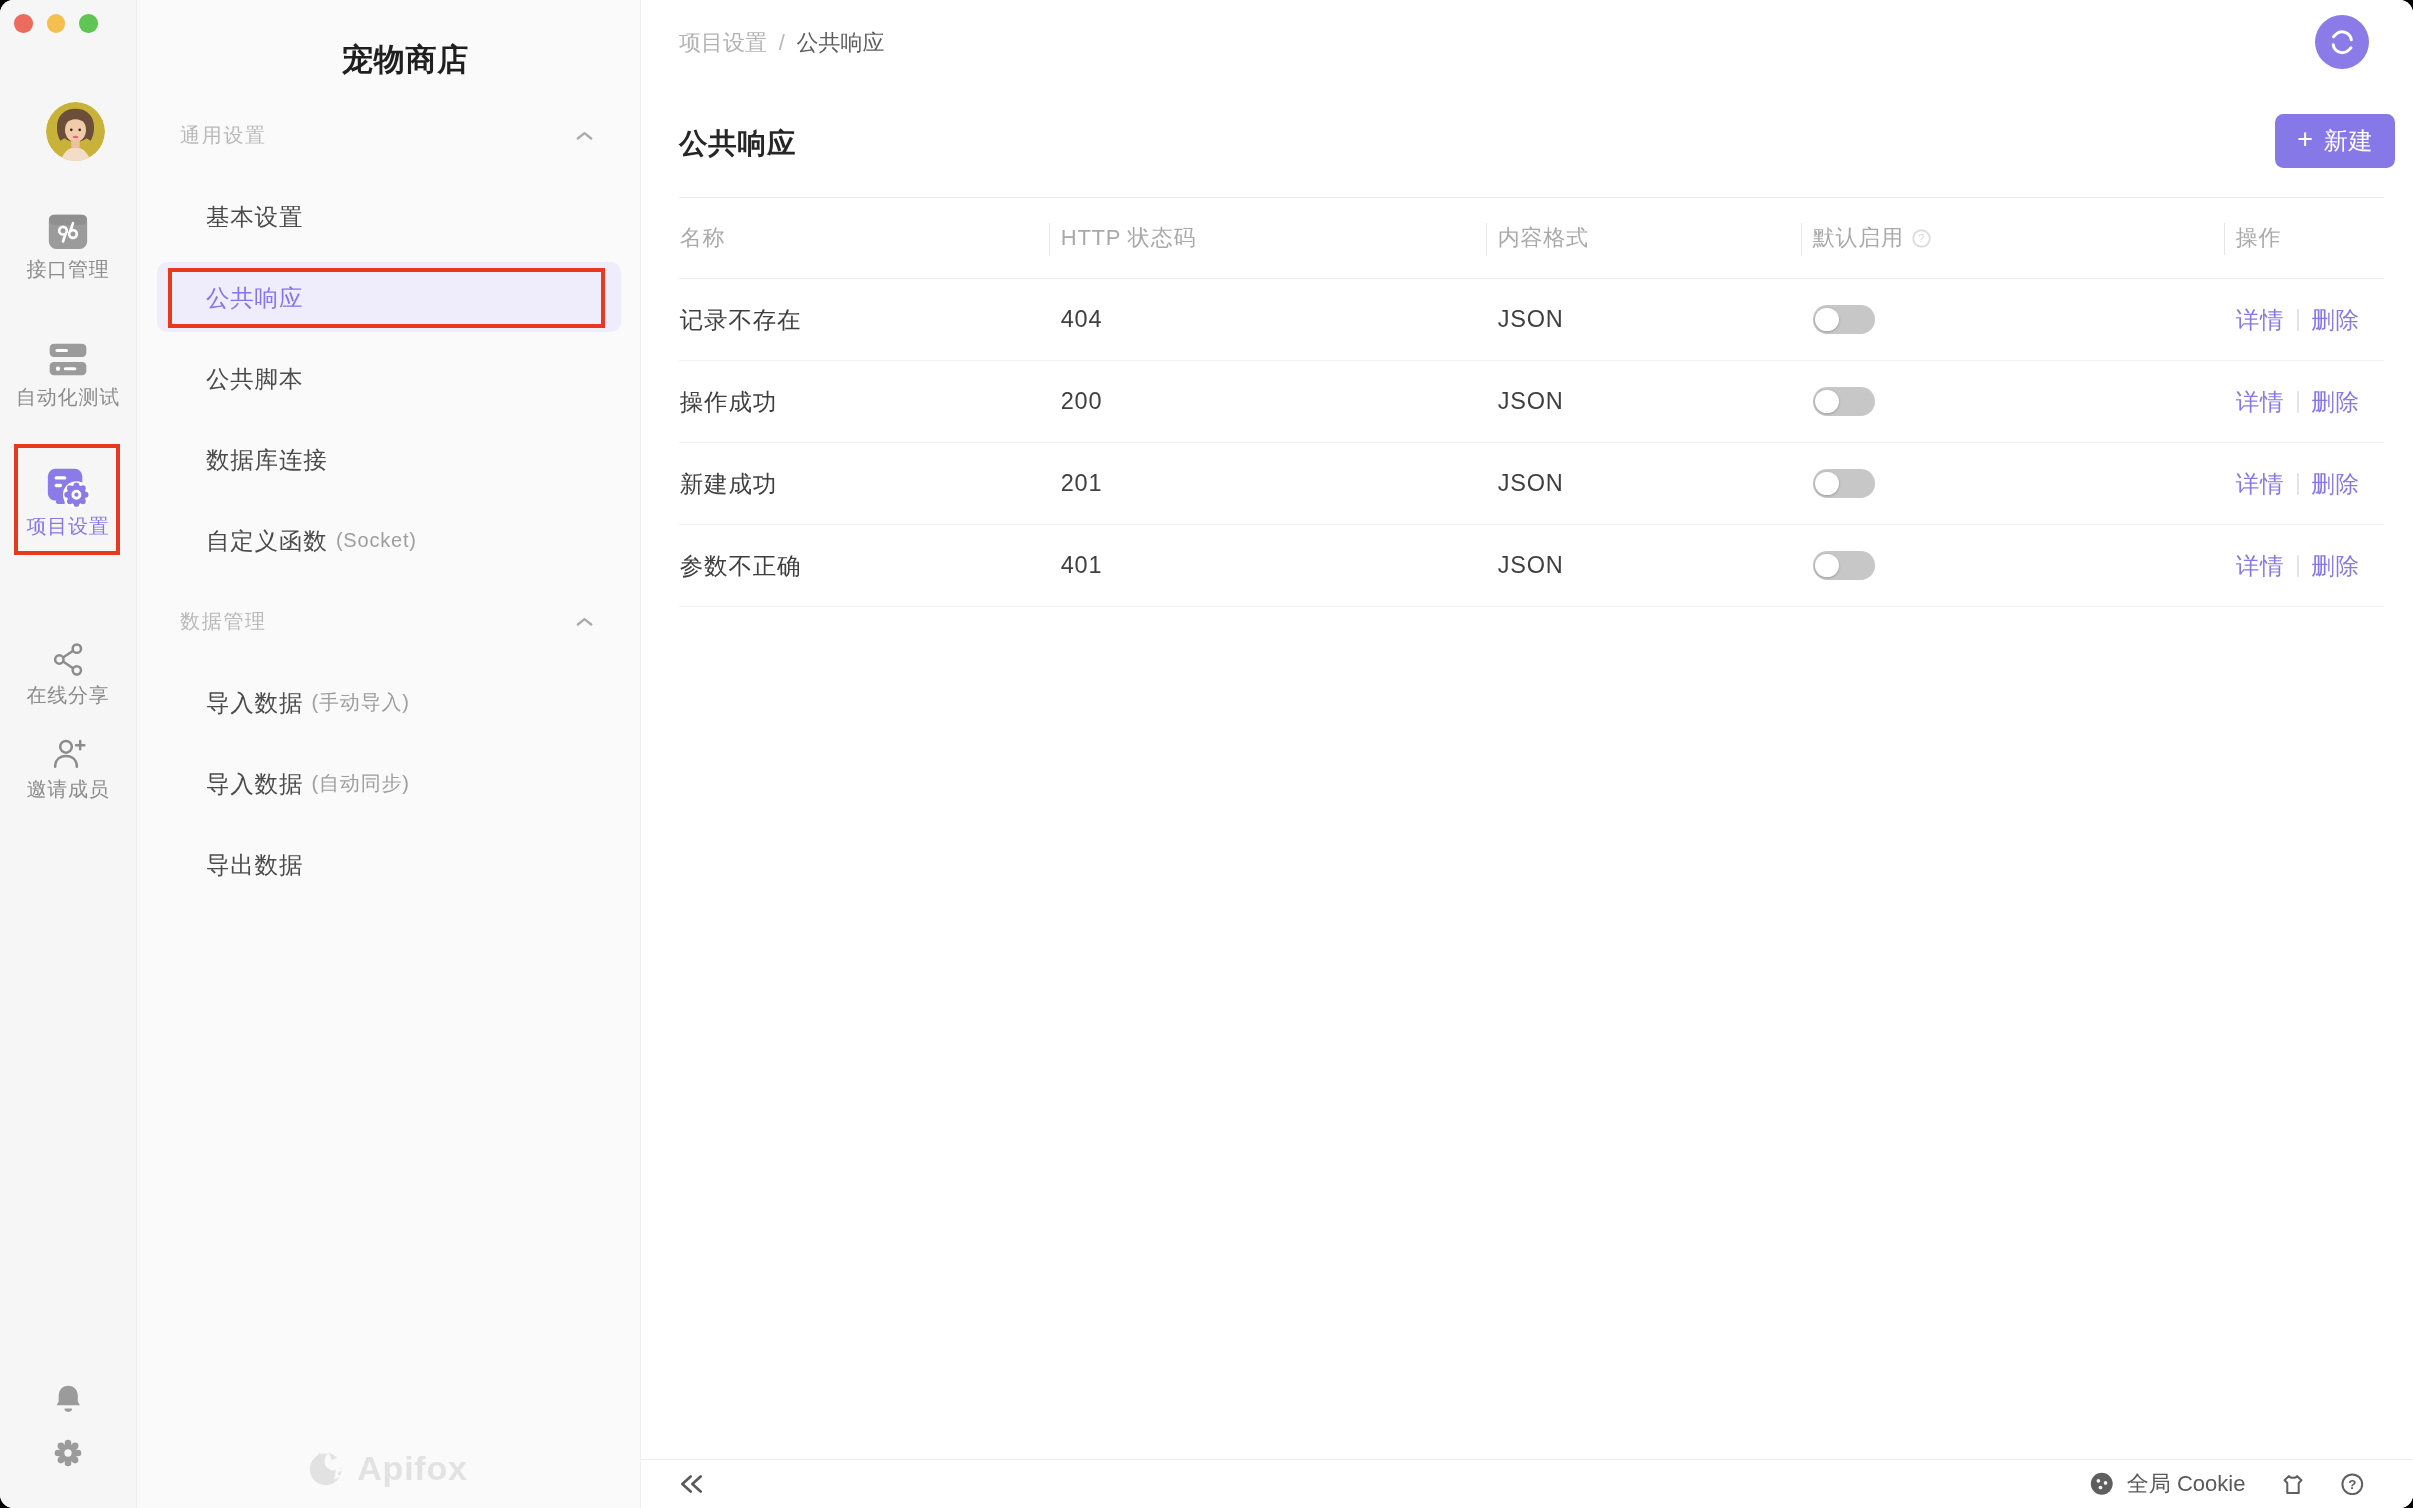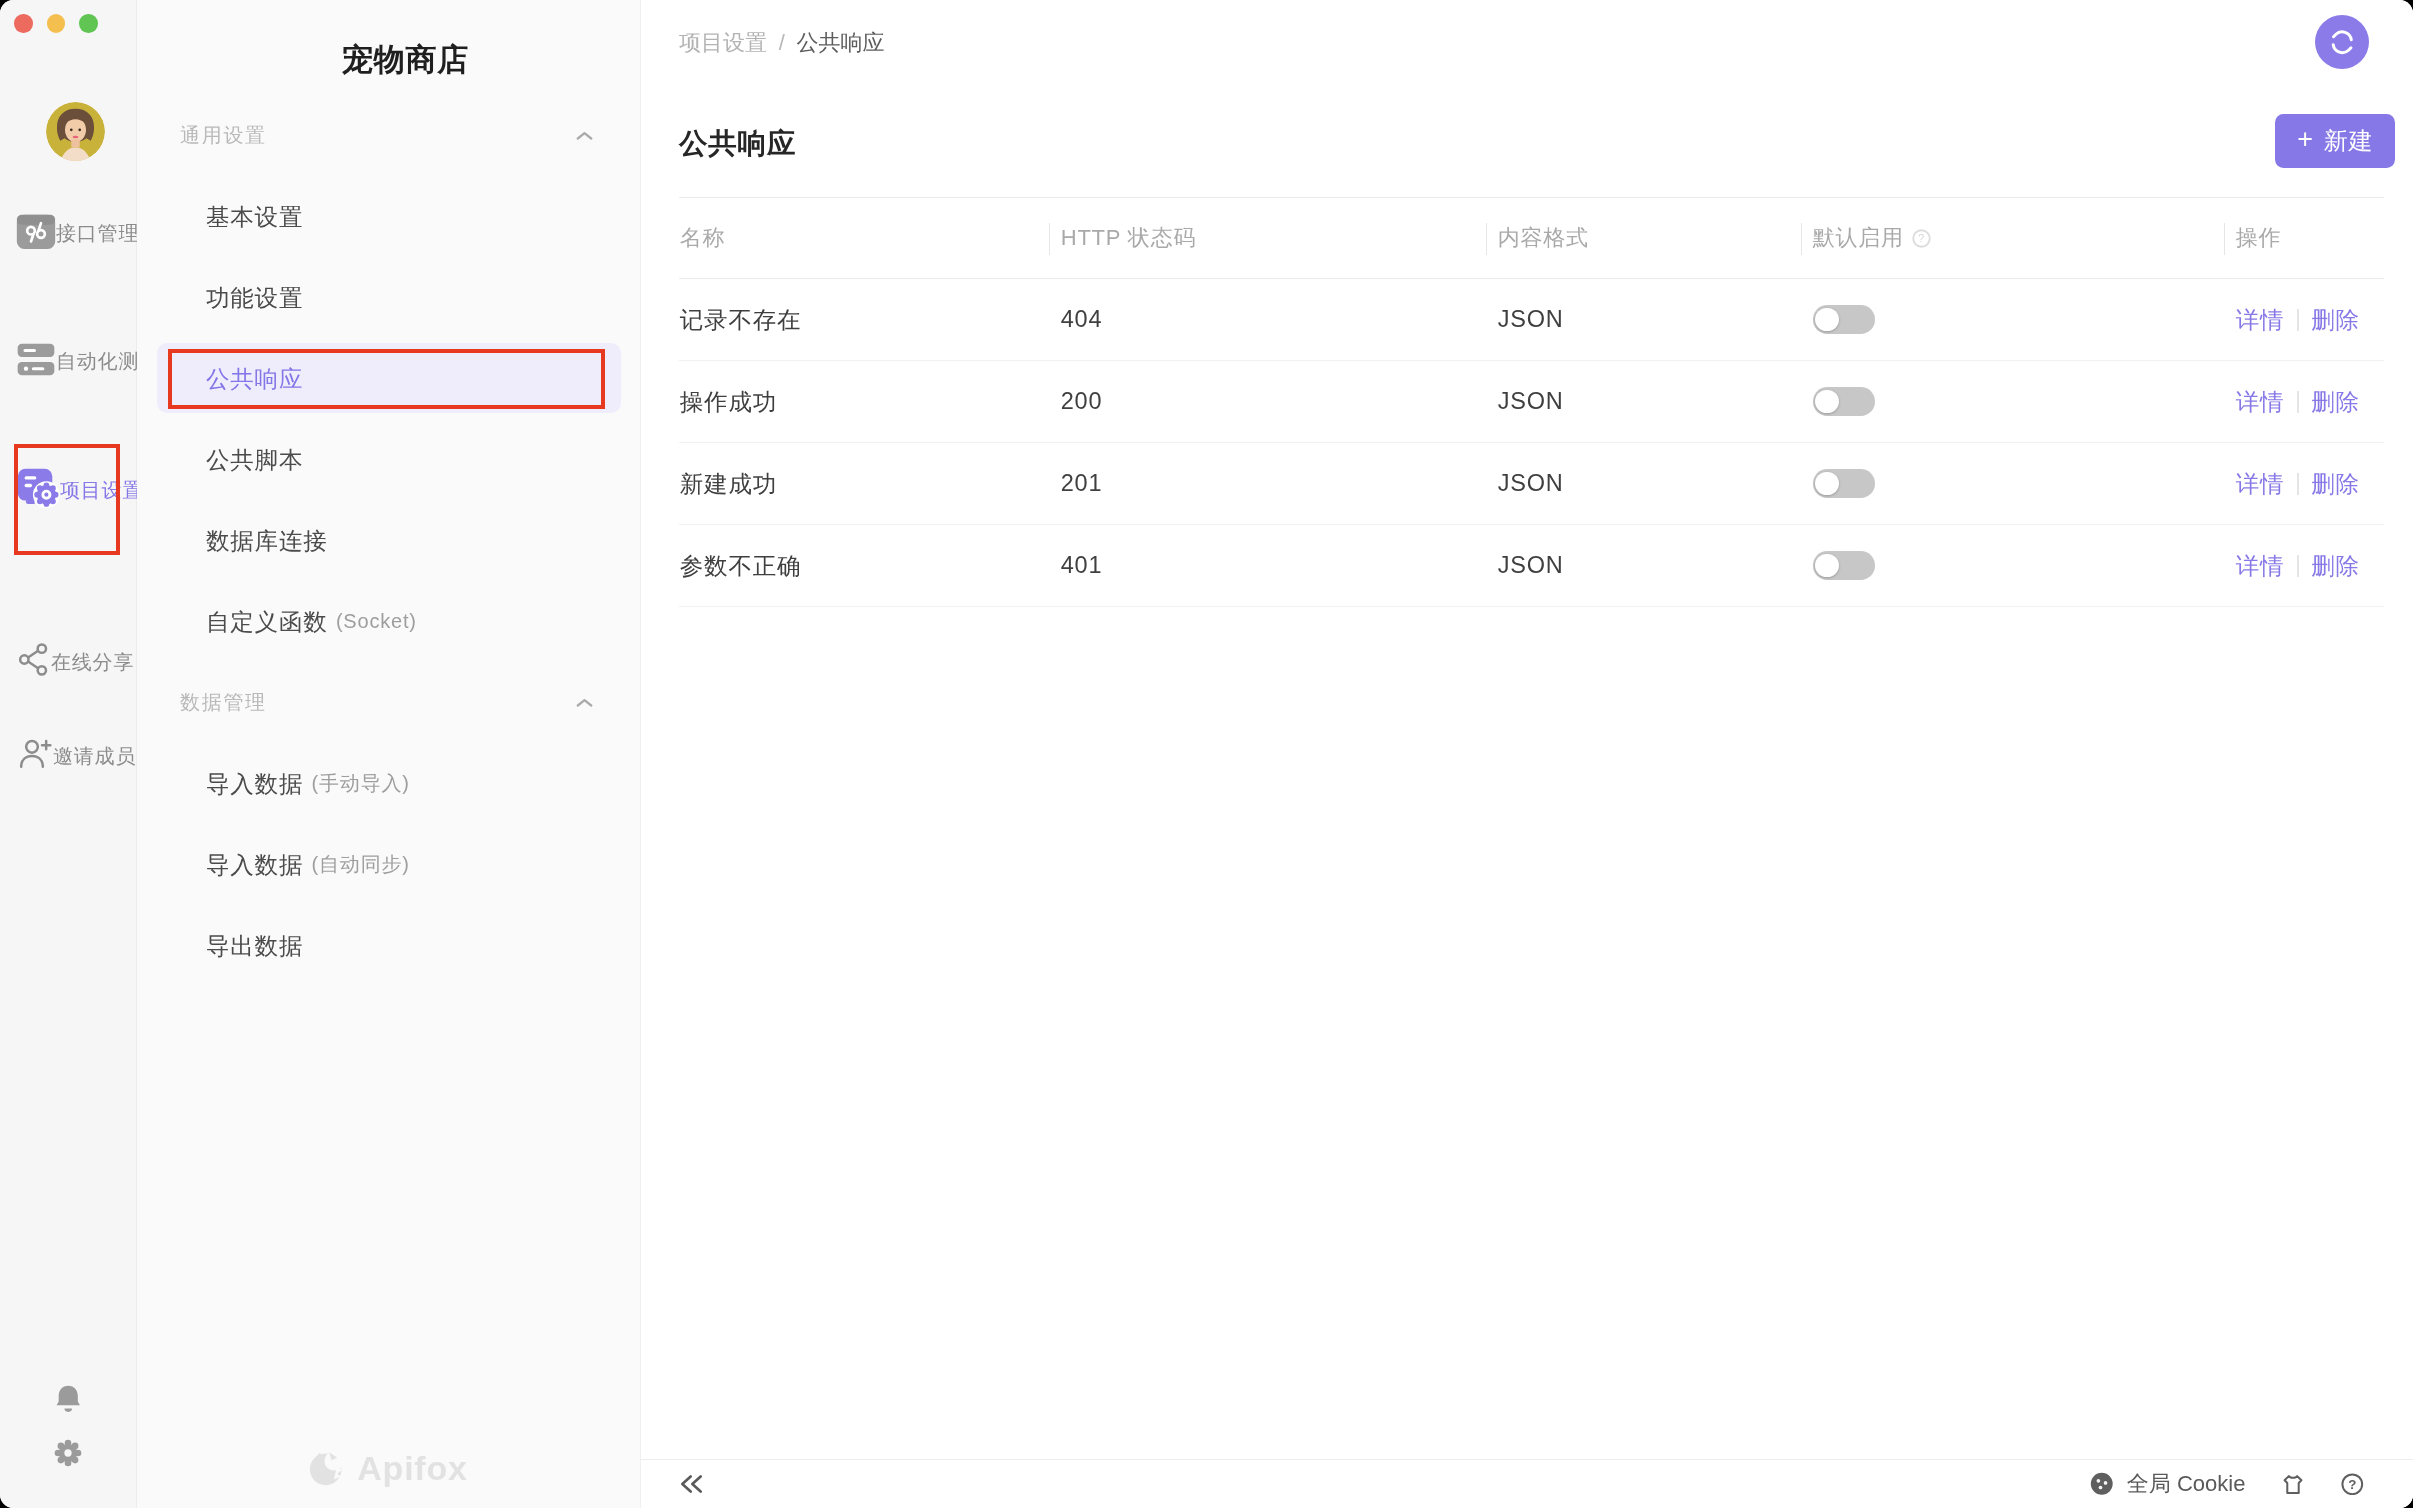--- a/index.html
+++ b/index.html
@@ -11,21 +11,21 @@
     -webkit-font-smoothing:antialiased;
   }
   
   .rail{position:absolute;left:0;top:0;bottom:0;width:137px;background:#f6f6f7;border-right:0.8px solid #ececee;}
   .lights{position:absolute;left:14.2px;top:14.2px;display:flex;gap:14.2px;}
   .light{width:18.4px;height:18.4px;border-radius:50%;}
   .light.red{background:#ed6a5e;}
   .light.yellow{background:#f4bf4f;}
   .light.green{background:#61c554;}
   .avatar{position:absolute;left:46px;top:102px;width:59px;height:59px;border-radius:50%;overflow:hidden;}
-  .rail-item{position:absolute;left:16px;width:136px;display:flex;flex-direction:row;align-items:center;}
+  .rail-item{position:absolute;left:0;width:136px;display:flex;flex-direction:column;align-items:center;}
   .rail-item .ric{height:40px;display:flex;align-items:center;justify-content:center;}
   .rail-item .rlab{margin-top:5px;font-size:20px;color:#8c8c8c;letter-spacing:0.8px;white-space:nowrap;}
   .rail-item.active .rlab{color:#8678e6;}
   .rail-bottom{position:absolute;left:0;width:136px;display:flex;justify-content:center;}
   .ann-box{position:absolute;border:4.2px solid #e6391f;pointer-events:none;z-index:30;}
   
   .sidebar{position:absolute;left:137px;top:0;bottom:0;width:504px;background:#fafafb;border-right:0.8px solid #f0f0f0;}
   .sb-title{margin:39px 0 0 34px;height:47px;display:flex;align-items:center;gap:13.4px;flex-direction:column;}
   .sb-title .tname{font-size:31px;font-weight:700;color:#1f1f1f;letter-spacing:0.8px;}
   .sb-list{margin-top:9.2px;}
@@ -215,23 +215,20 @@
         <span class="stitle">通用设置</span>
         <span class="chev">
           <svg viewBox="0 0 20 11" width="17" height="9.2" fill="none" stroke="#ababab" stroke-width="2.8" stroke-linecap="round" stroke-linejoin="round">
               <path d="M2 9 L10 2.5 L18 9"></path>
             </svg>
         </span>
       </div>
       <div class="sb-row sb-item">
         <span class="lbl">基本设置</span>
       </div>
-      <div class="sb-row sb-item">
-        <span class="lbl">功能设置</span>
-      </div>
 
       <div class="sb-row sb-item selected">
         <div class="sel-pill"></div>
         <span class="lbl">公共响应</span>
         <div class="sb-redbox"></div>
       </div>
       <div class="sb-row sb-item">
         <span class="lbl">公共脚本</span>
       </div>
       <div class="sb-row sb-item">

